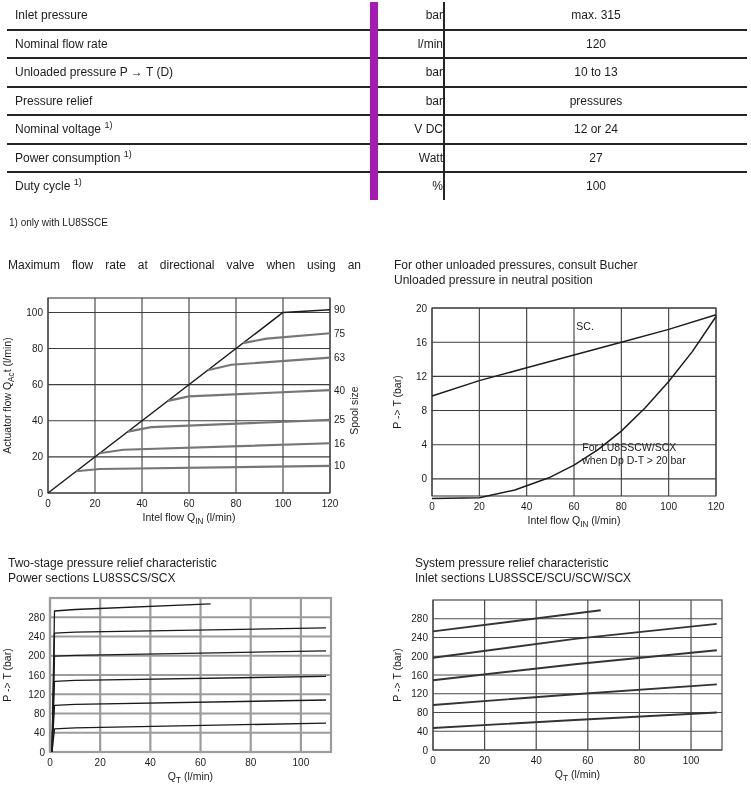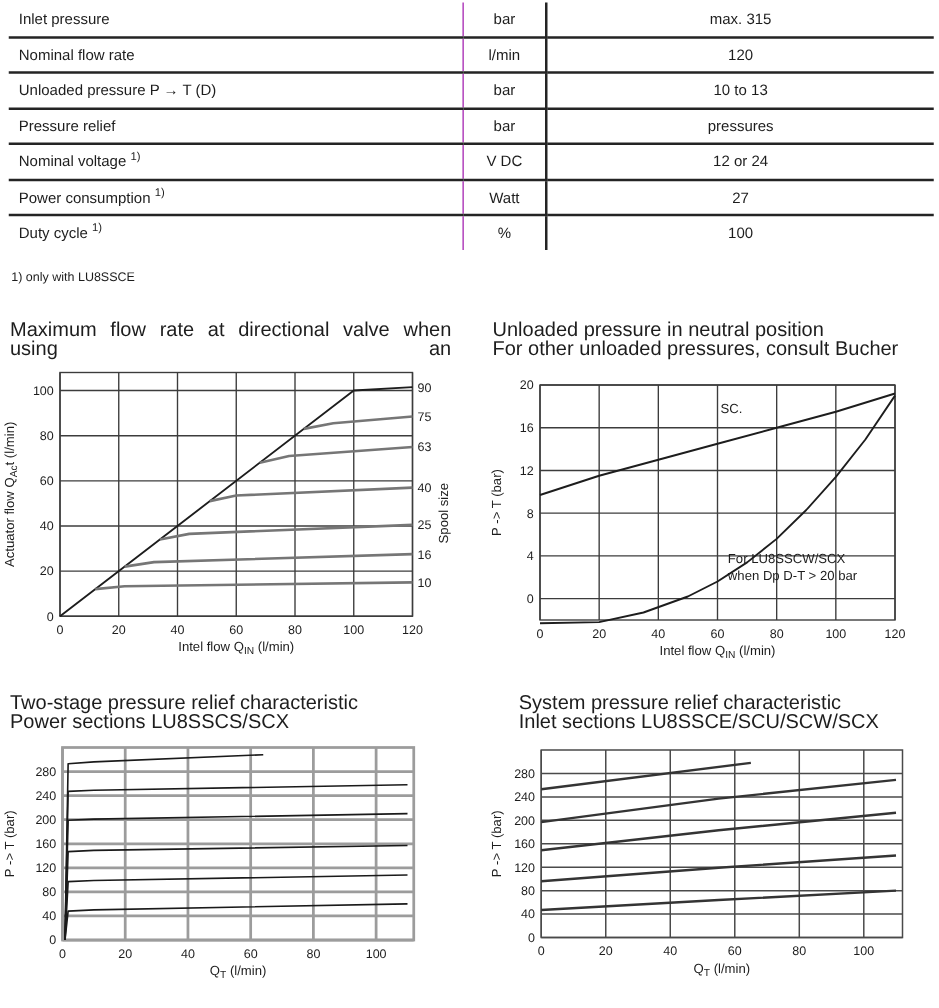--- a/index.html
+++ b/index.html
@@ -7,27 +7,27 @@
     width:751px;height:806px;position:relative;background:#ffffff;
     font-family:"Liberation Sans",sans-serif;color:#1d1d1d;overflow:hidden;
   }
   
   table.spec{
     position:absolute;left:7px;top:2px;width:740px;
     border-collapse:collapse;table-layout:fixed;
   }
   table.spec td{height:26.5px;font-size:12px;vertical-align:middle;padding:0;}
   table.spec td.lbl{width:355px;padding-left:8px;text-align:left;}
-  table.spec td.unit{width:65px;text-align:center;border-left:1px solid #a21caf;border-right:2px solid #242424;}
+  table.spec td.unit{width:65px;text-align:right;border-left:8px solid #a21caf;border-right:2px solid #242424;}
   table.spec td.val{text-align:center;margin-left:36px;}
   table.spec tr:not(:last-child) td{border-bottom:2px solid #242424;}
   sup.note{font-size:9px;vertical-align:super;line-height:0;}
   .footnote{position:absolute;left:9px;top:217px;font-size:10px;}
   
-  .ctitle{position:absolute;font-size:16px;line-height:14.5px;}
+  .ctitle{position:absolute;font-size:12px;line-height:14.5px;}
   .jline{text-align:justify;text-align-last:justify;}
   
   svg.chart{position:absolute;overflow:visible;}
   svg.chart text{fill:#1d1d1d;font-family:"Liberation Sans",sans-serif;}
 </style>
 </head>
 <body>
 
 <table class="spec">
   <tbody>
@@ -68,22 +68,22 @@
   </tr>
 </tbody>
   </table>
 
 <div class="footnote">1) only with LU8SSCE</div>
 
 <div class="ctitle" style="left:8px;top:258px;width:353px;">
   <div class="jline">Maximum flow rate at directional valve when using an</div>
 </div>
 <div class="ctitle" style="left:394px;top:258px;width:350px;">
+  <div>For other unloaded pressures, consult Bucher</div>
   <div>Unloaded pressure in neutral position</div>
-  <div>For other unloaded pressures, consult Bucher</div>
 </div>
 <div class="ctitle" style="left:8px;top:556px;width:353px;">
   <div>Two-stage pressure relief characteristic</div>
   <div>Power sections LU8SSCS/SCX</div>
 </div>
 <div class="ctitle" style="left:415px;top:556px;width:336px;">
   <div>System pressure relief characteristic</div>
   <div>Inlet sections LU8SSCE/SCU/SCW/SCX</div>
 </div>
 

